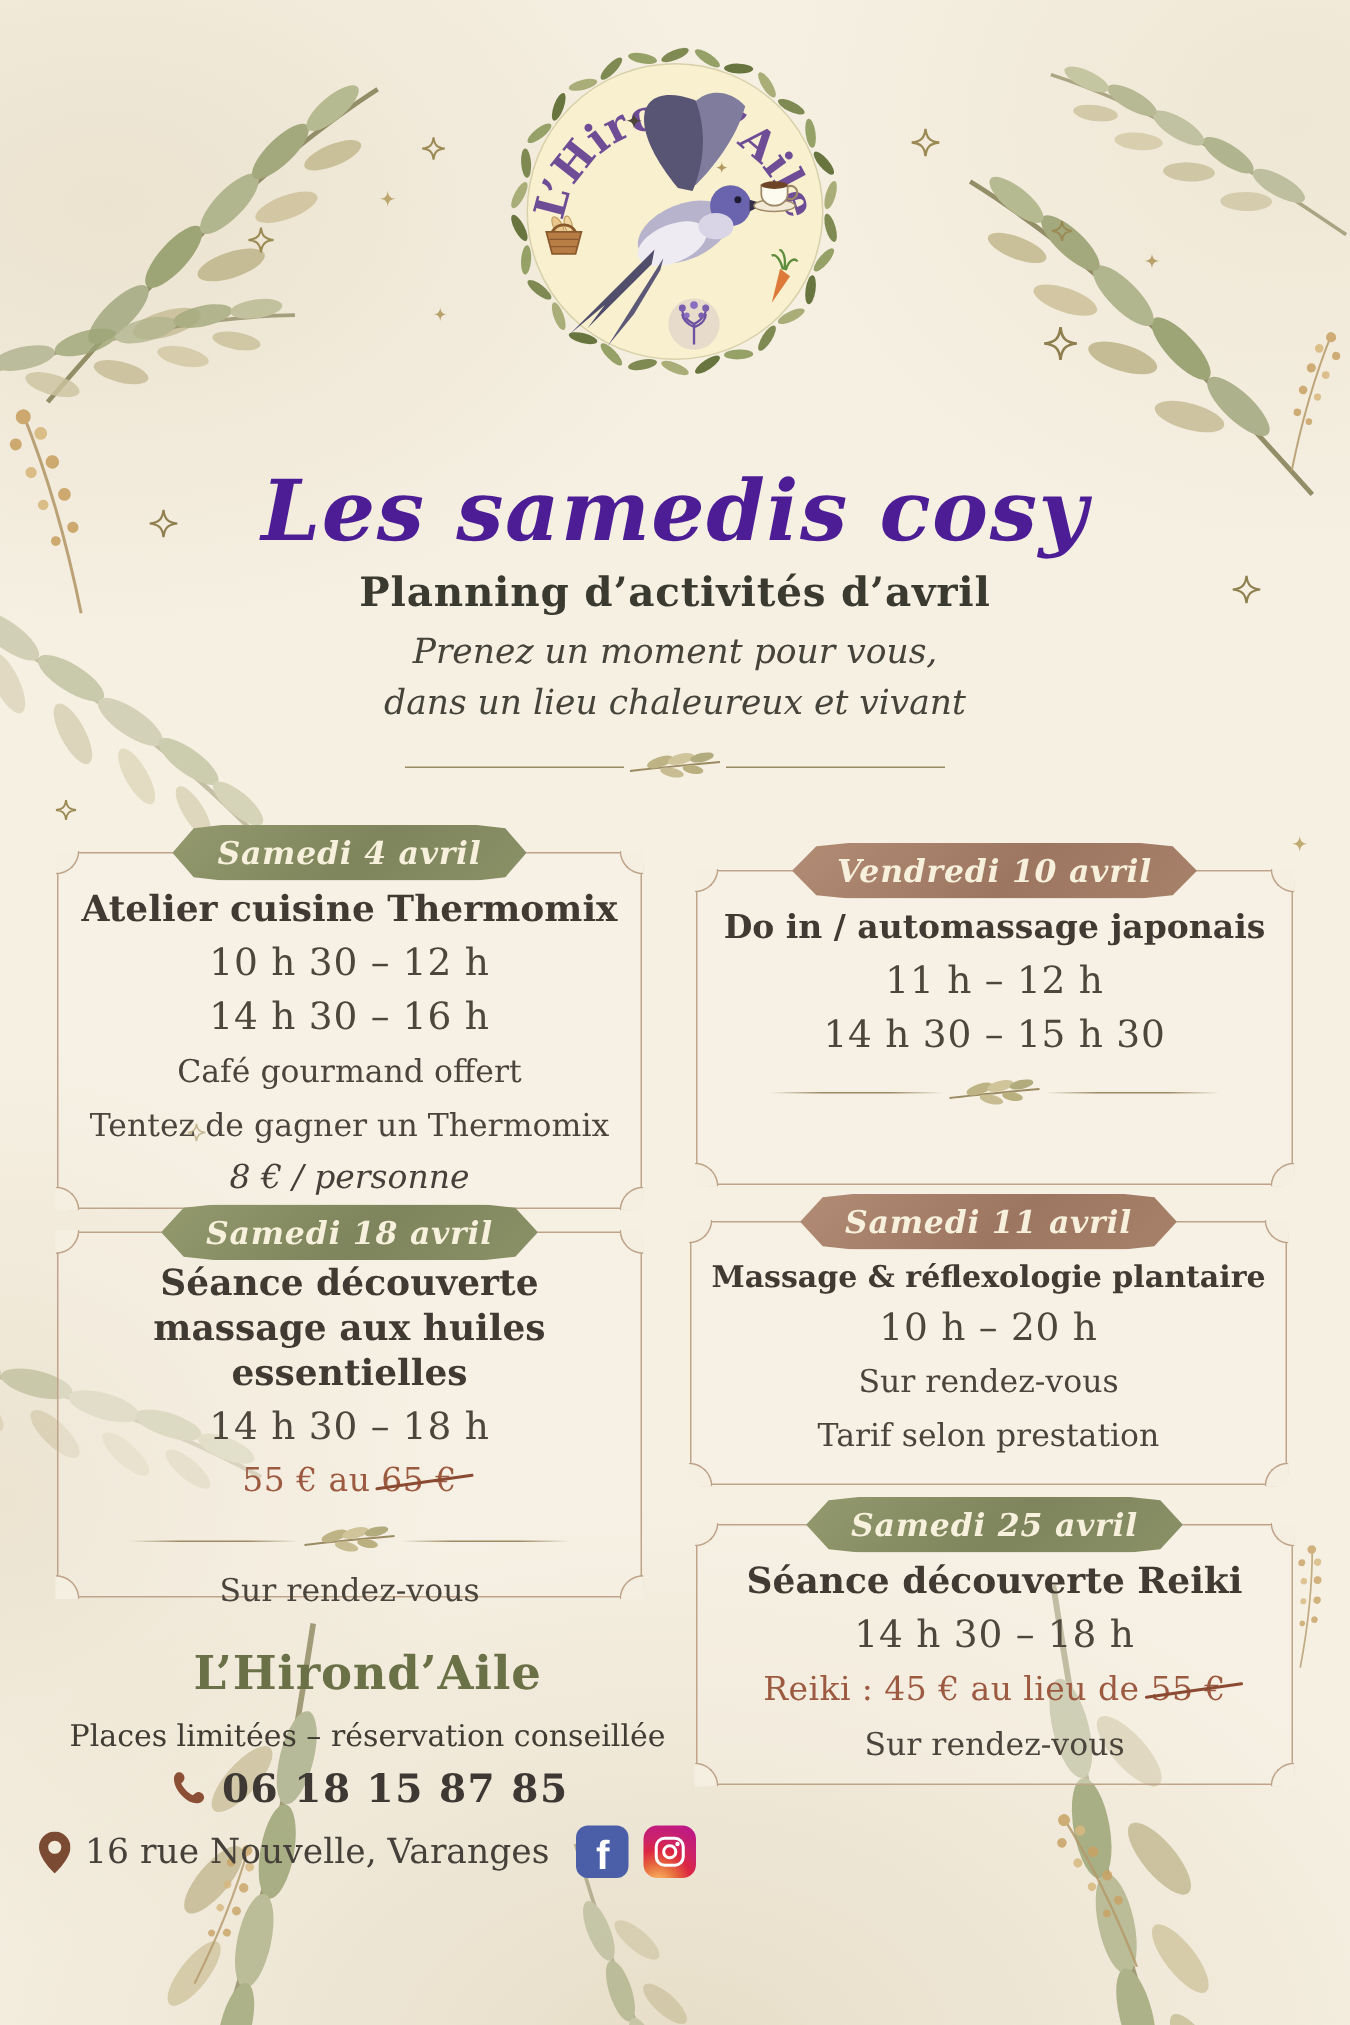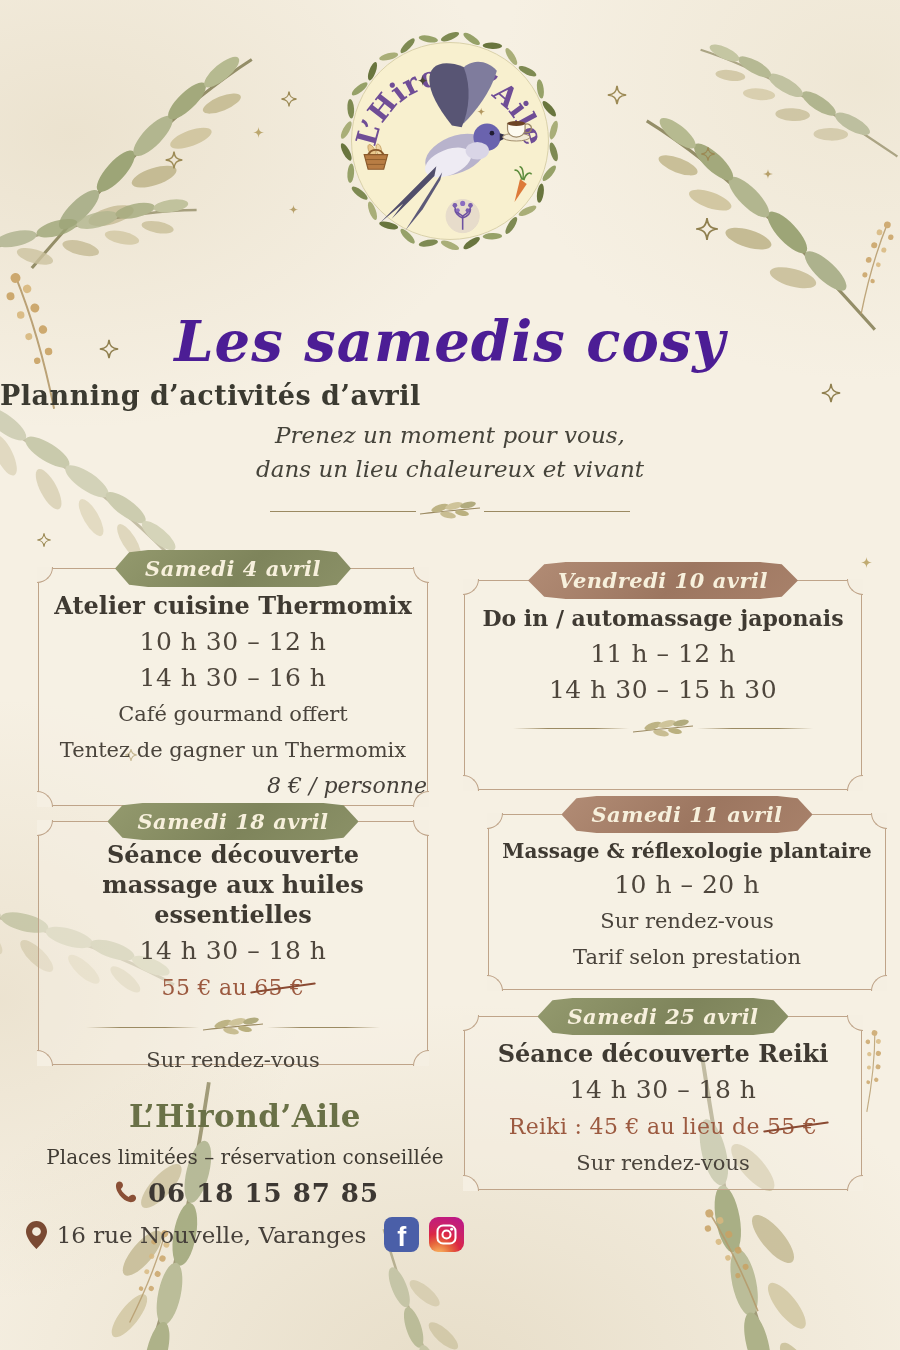--- a/index.html
+++ b/index.html
@@ -15,21 +15,21 @@
     color:#45403a;
   }
   #poster{position:absolute;inset:0;}
   
   .deco,.sparkle{position:absolute;z-index:1;pointer-events:none;}
   
   .logo{position:absolute;left:333px;top:24px;width:234px;height:234px;z-index:2;}
   
   .page-title{position:absolute;top:270px;width:100%;text-align:center;z-index:2;
     font-style:italic;font-weight:600;font-size:56px;color:#4c1d95;letter-spacing:1px;}
-  .page-subtitle{position:absolute;top:358px;width:100%;z-index:2;
+  .page-subtitle{position:absolute;top:358px;width:100%;text-align:center;z-index:2;
     font-size:27px;color:#3b3a31;letter-spacing:.5px;}
   .tagline{position:absolute;top:418px;width:100%;text-align:center;z-index:2;
     font-style:italic;font-size:23px;color:#45433a;line-height:34px;}
   .hdr-divider{position:absolute;top:498px;left:50%;transform:translateX(-50%);
     width:360px;display:flex;align-items:center;z-index:2;}
   .dline{flex:1;height:1px;background:linear-gradient(90deg,transparent,#9b8a62 30%,#9b8a62 70%,transparent);}
   .hdr-divider .dline{background:#9b8a62;height:1px;}
   .dleaf{width:64px;height:26px;flex:0 0 auto;margin:0 2px;}
   
   .card{position:absolute;z-index:2;border:1.6px solid #bfa489;background:rgba(248,243,232,.38);
@@ -46,21 +46,21 @@
   .theme-green .badge{background:linear-gradient(135deg,#949a6e,#7e845b 55%,#8b9167);}
   .theme-brown .badge{background:linear-gradient(135deg,#b28c75,#9c males 0,#9c7660 55%,#a8816a);}
   .theme-brown .badge{background:linear-gradient(135deg,#b28c75,#9c7660 55%,#a8816a);}
   .card h3,.card p{margin:0;}
   .ctitle{font-weight:600;font-size:24px;color:#3f3a32;line-height:1.25;margin:22px 8px 4px !important;}
   .c2 .ctitle{font-size:22px;margin-top:24px !important;}
   .c3 .ctitle{font-size:20px;white-space:nowrap;margin-top:24px !important;}
   .c4 .ctitle{margin-top:18px !important;}
   .time{font-size:25px;color:#4e463c;letter-spacing:.5px;line-height:33px;margin-top:3px !important;}
   .note{font-size:21px;color:#4a443c;line-height:31px;margin-top:5px !important;}
-  .price-italic{font-style:italic;font-size:22px;color:#45403a;margin-top:7px !important;text-align:right;}
+  .price-italic{font-style:italic;font-size:22px;color:#45403a;margin-top:7px !important;}
   .price-line{font-size:22px;color:#9c5a40;line-height:32px;margin-top:5px !important;letter-spacing:.3px;}
   .struck{position:relative;white-space:nowrap;}
   .struck::after{content:"";position:absolute;left:-4px;right:-12px;top:46%;height:2.2px;
     background:#8a4a32;transform:rotate(-8deg);border-radius:2px;}
   .cdivider{margin:10px auto 0;width:76%;display:flex;align-items:center;}
   
   .footer{position:absolute;left:10px;top:1098px;width:470px;text-align:center;z-index:2;}
   .fbrand{font-size:31px;font-weight:600;color:#6a7147;letter-spacing:.5px;}
   .fnote{font-size:20px;color:#403b33;margin-top:11px;}
   .frow{display:flex;align-items:center;justify-content:center;gap:10px;margin-top:9px;}
@@ -319,21 +319,21 @@
     <p class="time">14 h 30 – 15 h 30</p>
     <div class="cdivider">
         <i class="dline"></i>
         <svg class="dleaf" viewBox="0 0 64 26">
           <use href="#leafdiv"></use>
         </svg>
         <i class="dline"></i>
       </div>
   </section>
 
-  <section class="card theme-brown c3" style="left:488px;top:814px;width:396px;height:174px">
+  <section class="card theme-brown c3" style="left:460px;top:814px;width:396px;height:174px">
     <i class="corner tl"></i>
       <i class="corner tr"></i>
       <i class="corner bl"></i>
       <i class="corner br"></i>
     <div class="badge"><span>Samedi 11 avril</span></div>
     <h3 class="ctitle">Massage &amp; réflexologie plantaire</h3>
     <p class="time">10 h – 20 h</p>
     <p class="note">Sur rendez-vous</p>
     <p class="note">Tarif selon prestation</p>
   </section>

